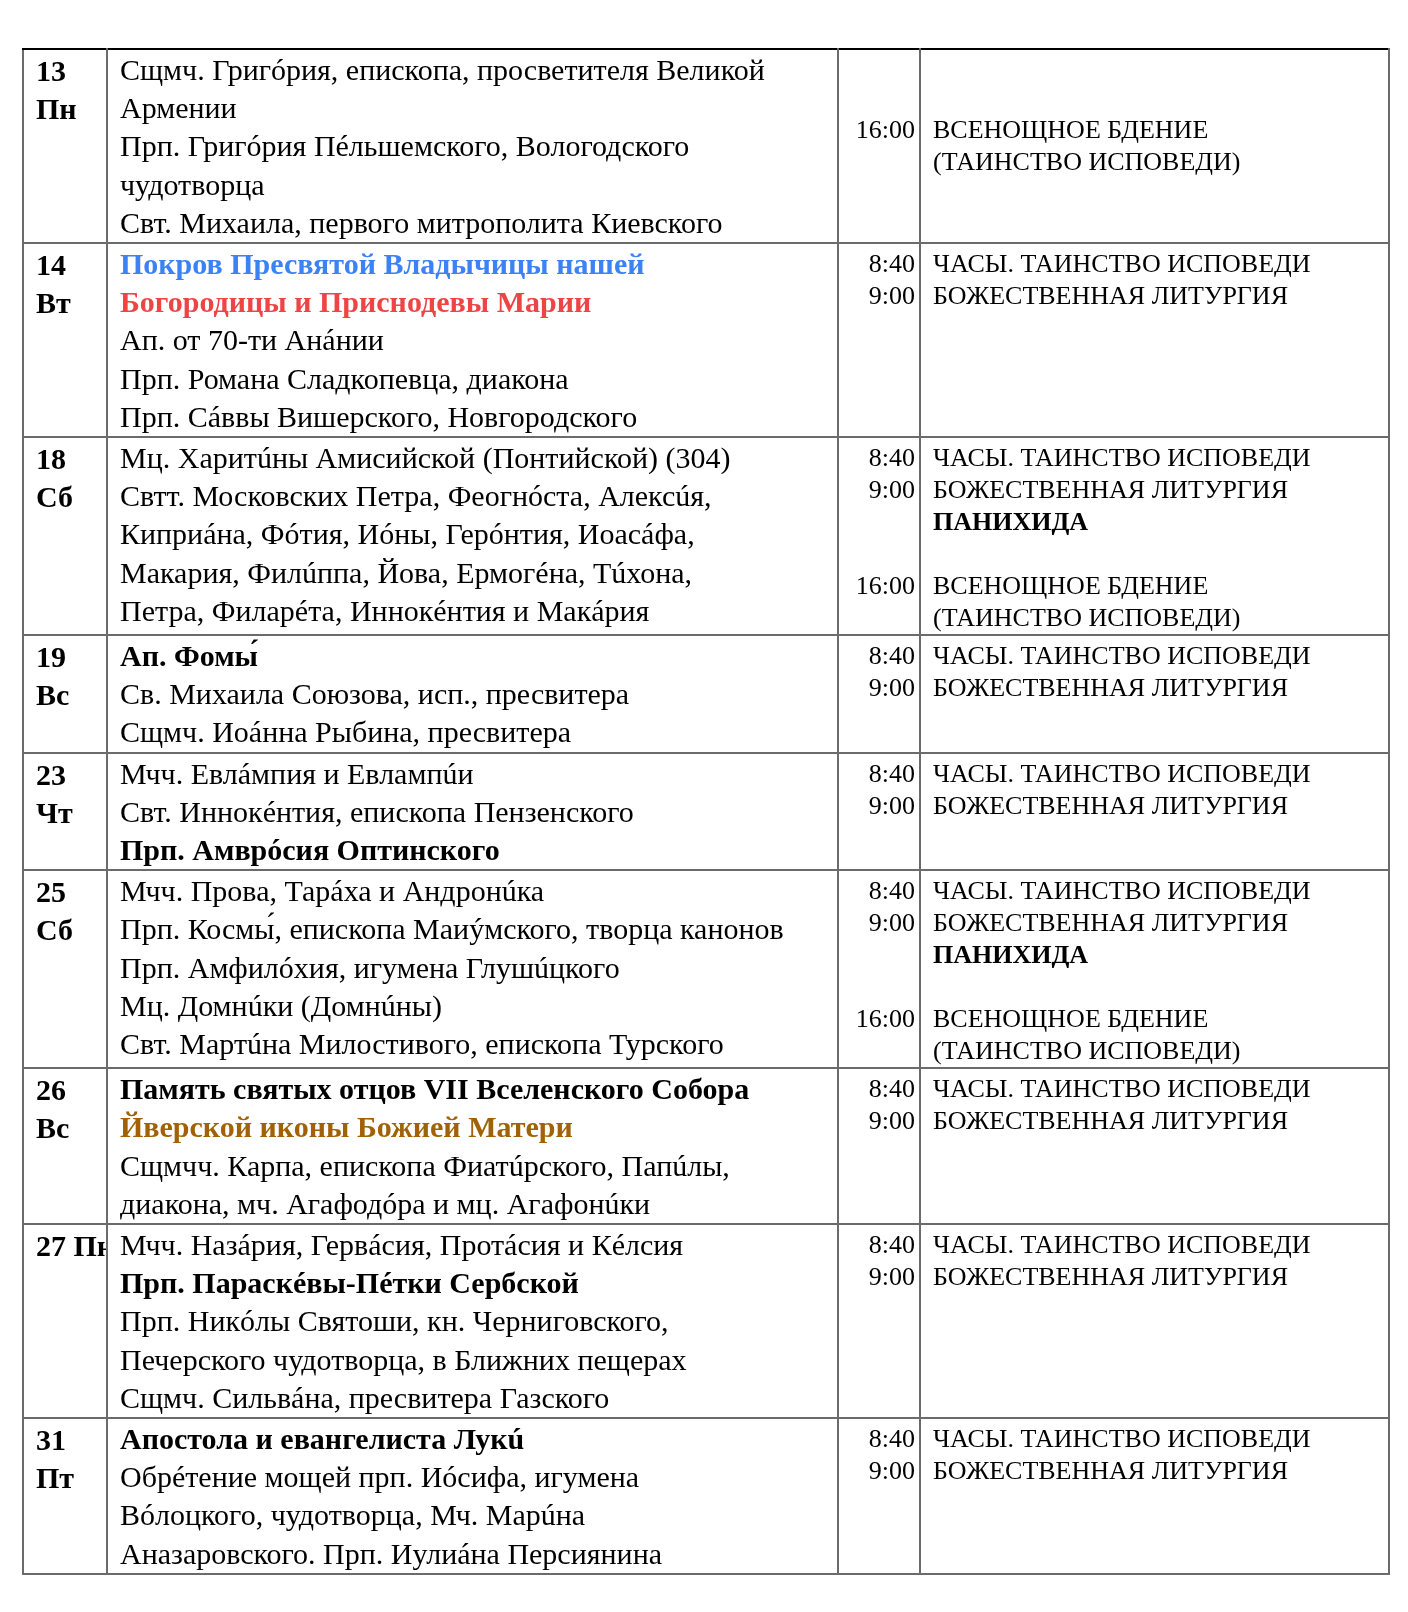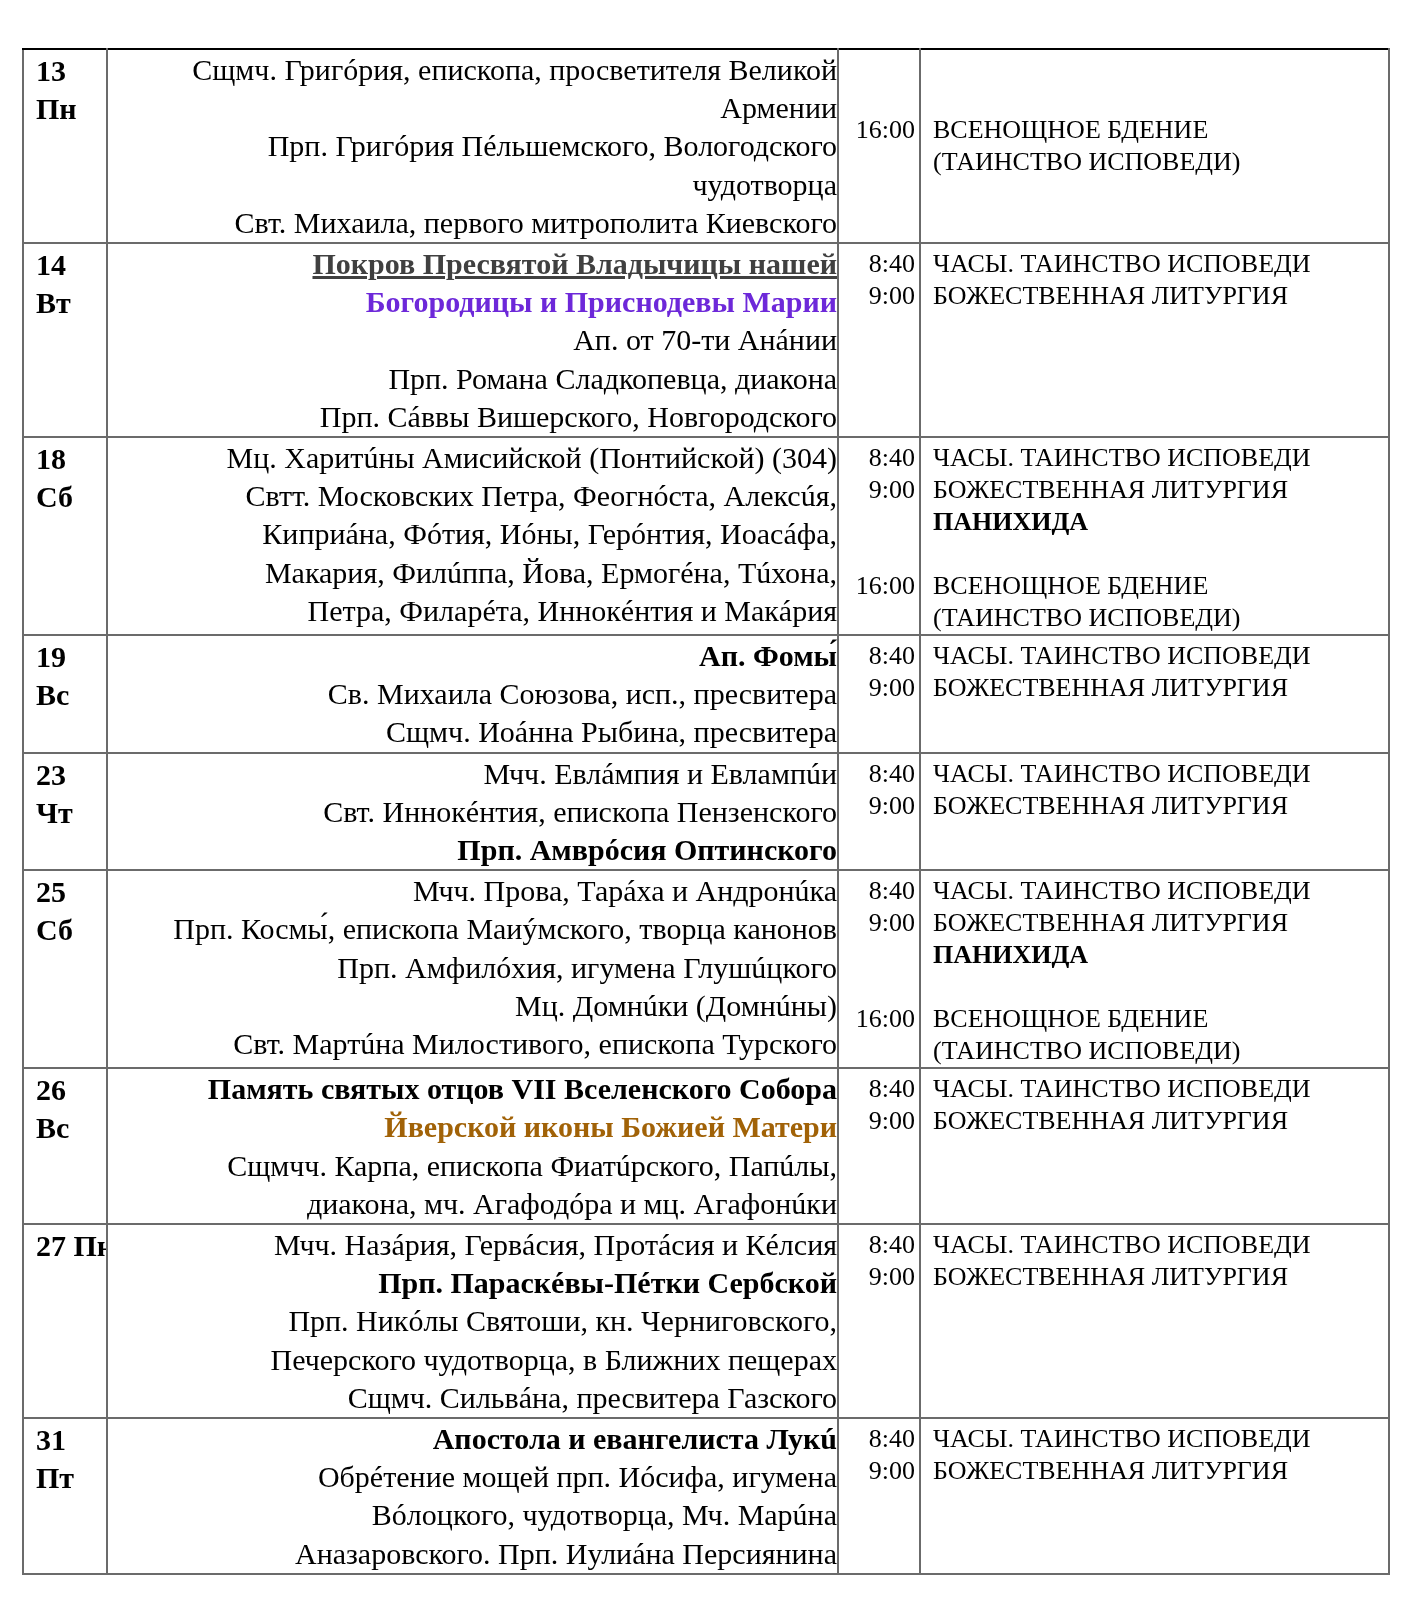--- a/index.html
+++ b/index.html
@@ -7,21 +7,21 @@
          font-family: "Liberation Serif", "DejaVu Serif", serif; color: #000; }
   #schedule { position: absolute; left: 22px; top: 48px; width: 1366px;
               border-collapse: collapse; table-layout: fixed; }
   #schedule td { border: 2px solid #6b6b6b; vertical-align: top; padding: 0; overflow: hidden; }
   #schedule tr:first-child td { border-top-color: #000; }
   col.c-date { width: 84px; }
   col.c-saints { width: 731px; }
   col.c-time { width: 82px; }
   col.c-service { width: 469px; }
   .date { font-weight: bold; font-size: 30px; line-height: 38px; padding: 2px 0 0 12px !important; white-space: nowrap; }
-  .saints { font-size: 30px; line-height: 38.2px; padding: 1px 0 0 12px !important; white-space: nowrap; text-align: right; }
+  .saints { font-size: 30px; line-height: 38.2px; padding: 1px 0 0 12px !important; white-space: nowrap; }
   .saints .line { display: block; }
   .saints .bold { font-weight: bold; }
   .saints .red { font-weight: bold; color: #e23a2e; }
   .time { font-size: 26px; line-height: 32px; text-align: right; padding: 4px 4px 0 0 !important; white-space: nowrap; }
   .service { font-size: 26px; line-height: 32px; padding: 4px 0 0 12px !important; white-space: nowrap; }
   .tline, .sline { display: block; height: 32px; }
   .sline.bold { font-weight: bold; }
   .gap { display: block; height: 32px; }
   .vcenter-time, .vcenter-service { padding-top: 64px !important; }
 </style>
@@ -50,22 +50,22 @@
           <span class="tline"></span>
         </td>
         <td class="service vcenter-service">
           <span class="sline">ВСЕНОЩНОЕ БДЕНИЕ</span>
           <span class="sline">(ТАИНСТВО ИСПОВЕДИ)</span>
         </td>
       </tr>
       <tr style="height: 190px;">
         <td class="date"><span>14</span><br><span>Вт</span></td>
         <td class="saints">
-          <span class="line red" style="color: #404040; text-decoration: underline;">Покров Пресвятой Владычицы нашей</span>
-          <span class="line red" style="color: #6d28d9;">Богородицы и Приснодевы Марии</span>
+          <span class="line red" style="color: #3b82f6;">Покров Пресвятой Владычицы нашей</span>
+          <span class="line red" style="color: #ef4444;">Богородицы и Приснодевы Марии</span>
           <span class="line ">Ап. от 70-ти Анáнии</span>
           <span class="line ">Прп. Романа Сладкопевца, диакона</span>
           <span class="line ">Прп. Сáввы Вишерского, Новгородского</span>
         </td>
         <td class="time">
           <span class="tline">8:40</span>
           <span class="tline">9:00</span>
         </td>
         <td class="service">
           <span class="sline">ЧАСЫ. ТАИНСТВО ИСПОВЕДИ</span>

